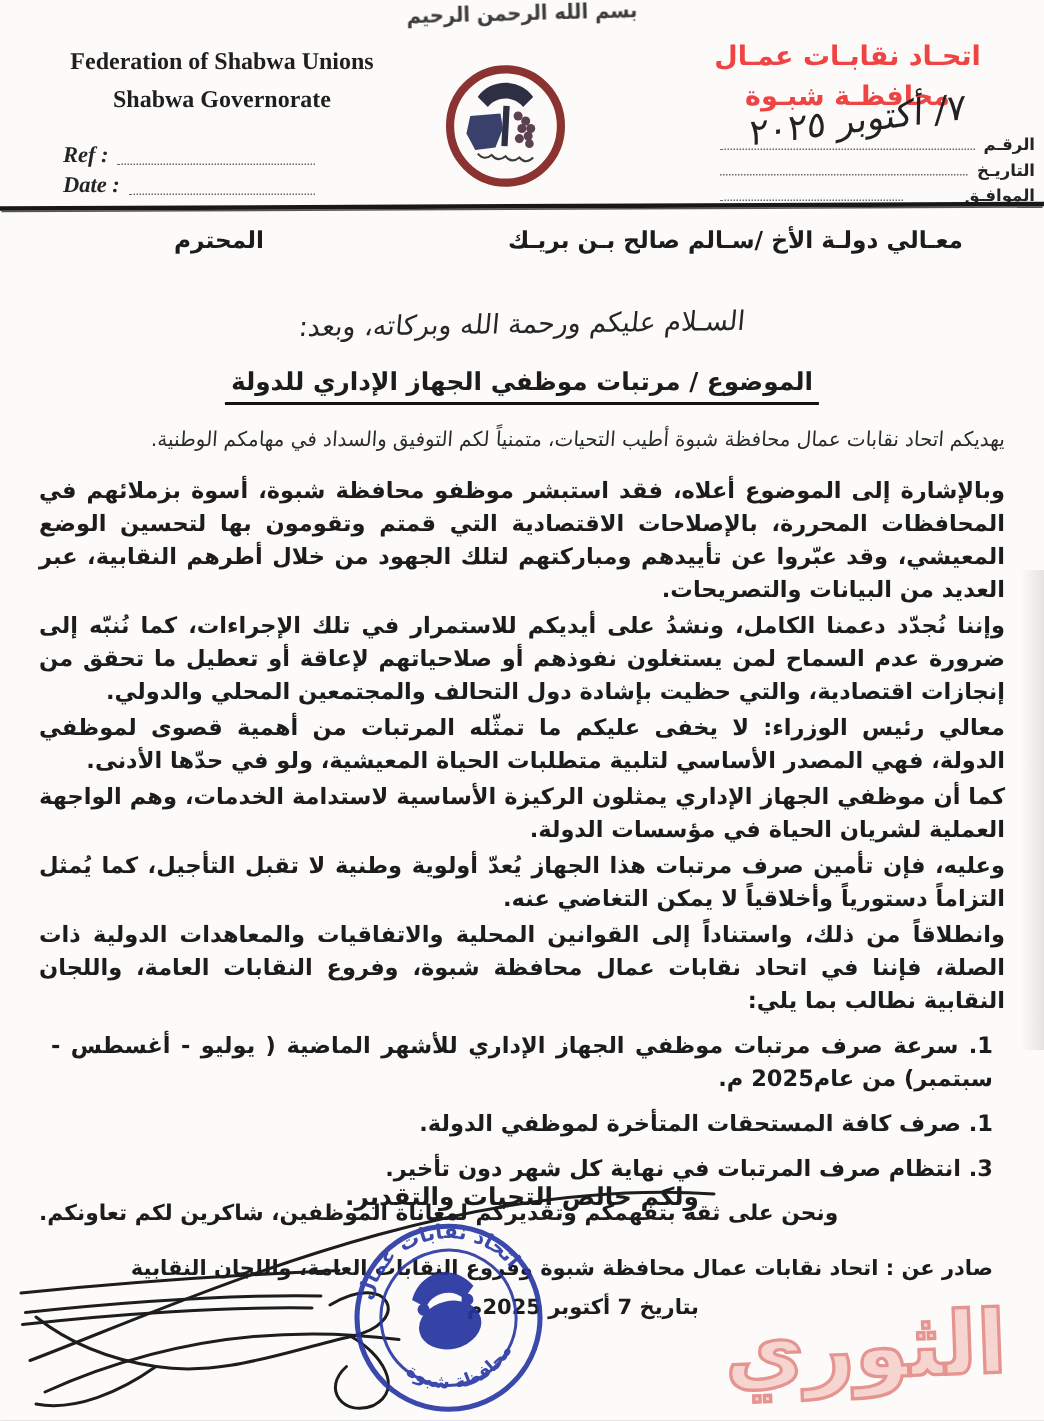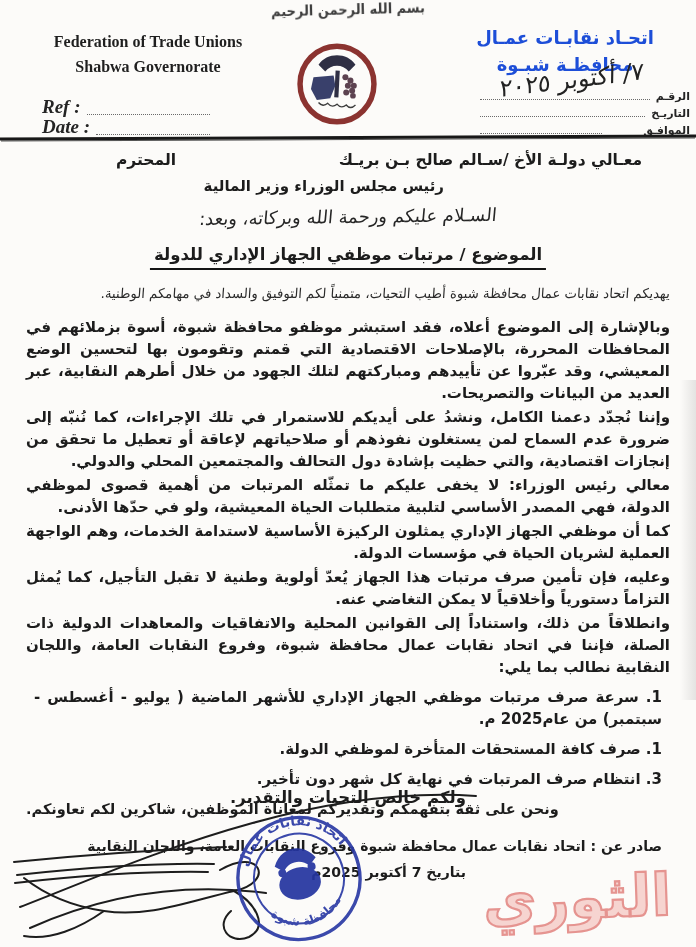--- a/index.html
+++ b/index.html
@@ -19,26 +19,26 @@
     position:absolute;top:2px;left:50%;transform:translateX(-50%) rotate(-1.5deg) scaleY(1.08);
     font-size:13px;font-weight:bold;color:#3d3d3d;letter-spacing:-1px;white-space:nowrap;
     filter:blur(.2px);
   }
   .org-en{
     position:absolute;left:28px;top:30px;width:240px;text-align:center;direction:ltr;
     font-family:"Liberation Serif",serif;font-weight:bold;font-size:16px;line-height:1.55;color:#1f1f1f;
   }
   .org-ar{
     position:absolute;right:26px;top:24px;width:210px;text-align:center;
-    font-weight:bold;font-size:18px;line-height:1.5;color:#1d4ed8;
+    font-weight:bold;font-size:18px;line-height:1.5;color:#ef4444;
   }
   .logo{position:absolute;left:291px;top:42px;}
   .ref-row{
     position:absolute;left:42px;width:170px;display:flex;align-items:flex-end;direction:ltr;
-    font-family:"Liberation Serif",serif;font-style:italic;font-weight:bold;font-size:19px;color:#242424;
+    font-family:"Liberation Serif",serif;font-style:italic;font-weight:bold;font-size:15px;color:#242424;
   }
   .ref-row .dotline{flex:1;border-bottom:1.6px dotted #6a6a6a;margin:0 2px 3px 6px;}
   .meta-row{
     position:absolute;right:6px;width:212px;display:flex;align-items:flex-end;
     font-weight:bold;font-size:11px;color:#242424;text-align:center;
   }
   .meta-row .dotline{flex:1;border-bottom:1.6px dotted #6a6a6a;margin:0 6px 3px 2px;}
   .hand-date{
     position:absolute;right:52px;top:66px;font-size:24px;color:#222;white-space:nowrap;
     transform:rotate(-7deg) skewX(-8deg);font-weight:normal;
@@ -89,21 +89,21 @@
   .watermark{position:absolute;right:-6px;top:848px;opacity:.55;}
 </style>
 </head>
 <body>
 
 <div class="page">
 
   <div class="bismillah">بسم الله الرحمن الرحيم</div>
 
   <div class="org-en">
-    <div>Federation of Trade Unions</div>
+    <div>Federation of Shabwa Unions</div>
     <div>Shabwa Governorate</div>
   </div>
 
   <svg class="logo" width="92" height="84" viewBox="0 0 100 100">
     <ellipse cx="50" cy="50" rx="44" ry="45" fill="none" stroke="#8b3330" stroke-width="6.5"></ellipse>
     <path d="M28,27 C38,12 62,12 72,27 L64,35 C57,26 43,26 36,35 Z" fill="#2f2f44"></path>
     <rect x="47.5" y="34" width="5" height="32" fill="#2f2f44" transform="rotate(3 50 50)"></rect>
     <path d="M22,42 L46,40 L48,52 L42,67 L26,69 L19,56 Z" fill="#39406b"></path>
     <g fill="#5c4250">
       <circle cx="60" cy="42" r="3.6"></circle>
@@ -143,21 +143,20 @@
     <span>الموافـق</span>
     <span class="dotline"></span>
   </div>
 
   <div class="hand-date">٧/ أكتوبر ٢٠٢٥</div>
 
   <div class="header-rule"></div>
 
   <div class="recipient-1">معـالي دولـة الأخ /سـالم صالح بـن بريـك</div>
   <div class="honorific">المحترم</div>
-  <div class="recipient-2">رئيس مجلس الوزراء وزير المالية</div>
 
   <div class="greeting">السـلام عليكم ورحمة الله وبركاته، وبعد:</div>
   <div class="subject">الموضوع / مرتبات موظفي الجهاز الإداري للدولة</div>
 
   <div class="letter-body">
     <p class="hand">يهديكم اتحاد نقابات عمال محافظة شبوة أطيب التحيات، متمنياً لكم التوفيق والسداد في مهامكم الوطنية.</p>
     <p>وبالإشارة إلى الموضوع أعلاه، فقد استبشر موظفو محافظة شبوة، أسوة بزملائهم في المحافظات المحررة، بالإصلاحات الاقتصادية التي قمتم وتقومون بها لتحسين الوضع المعيشي، وقد عبّروا عن تأييدهم ومباركتهم لتلك الجهود من خلال أطرهم النقابية، عبر العديد من البيانات والتصريحات.</p>
     <p>وإننا نُجدّد دعمنا الكامل، ونشدُ على أيديكم للاستمرار في تلك الإجراءات، كما نُنبّه إلى ضرورة عدم السماح لمن يستغلون نفوذهم أو صلاحياتهم لإعاقة أو تعطيل ما تحقق من إنجازات اقتصادية، والتي حظيت بإشادة دول التحالف والمجتمعين المحلي والدولي.</p>
     <p>معالي رئيس الوزراء: لا يخفى عليكم ما تمثّله المرتبات من أهمية قصوى لموظفي الدولة، فهي المصدر الأساسي لتلبية متطلبات الحياة المعيشية، ولو في حدّها الأدنى.</p>
     <p>كما أن موظفي الجهاز الإداري يمثلون الركيزة الأساسية لاستدامة الخدمات، وهم الواجهة العملية لشريان الحياة في مؤسسات الدولة.</p>

